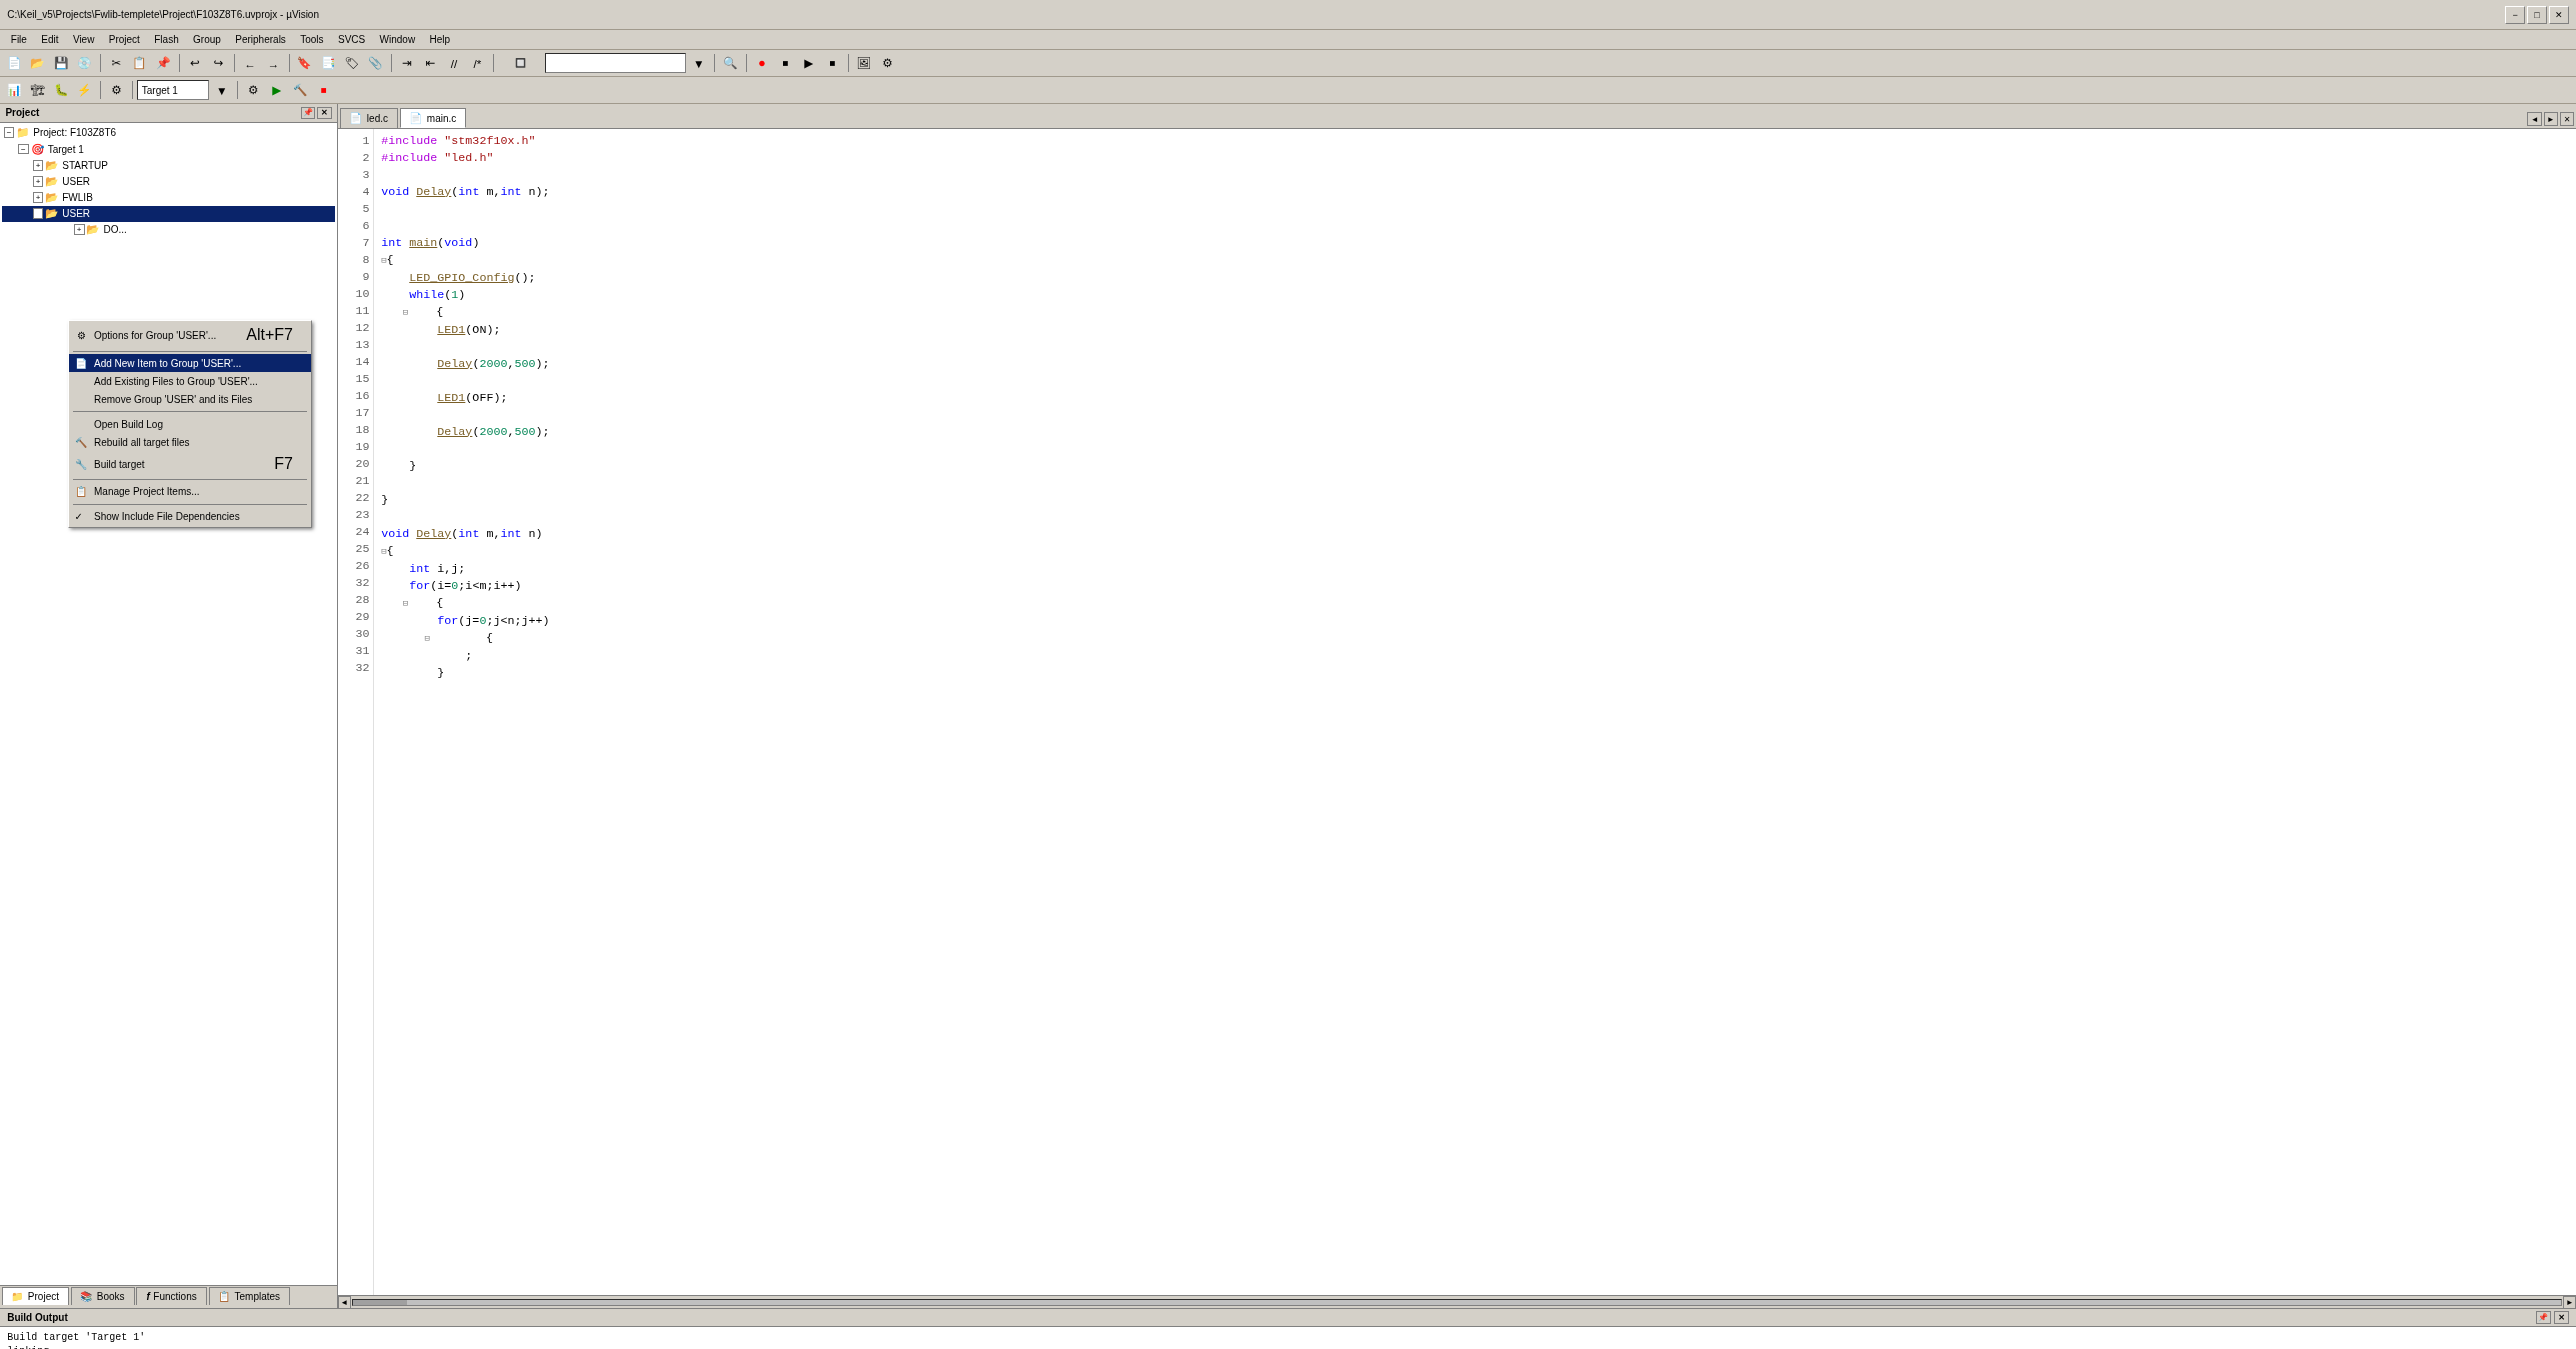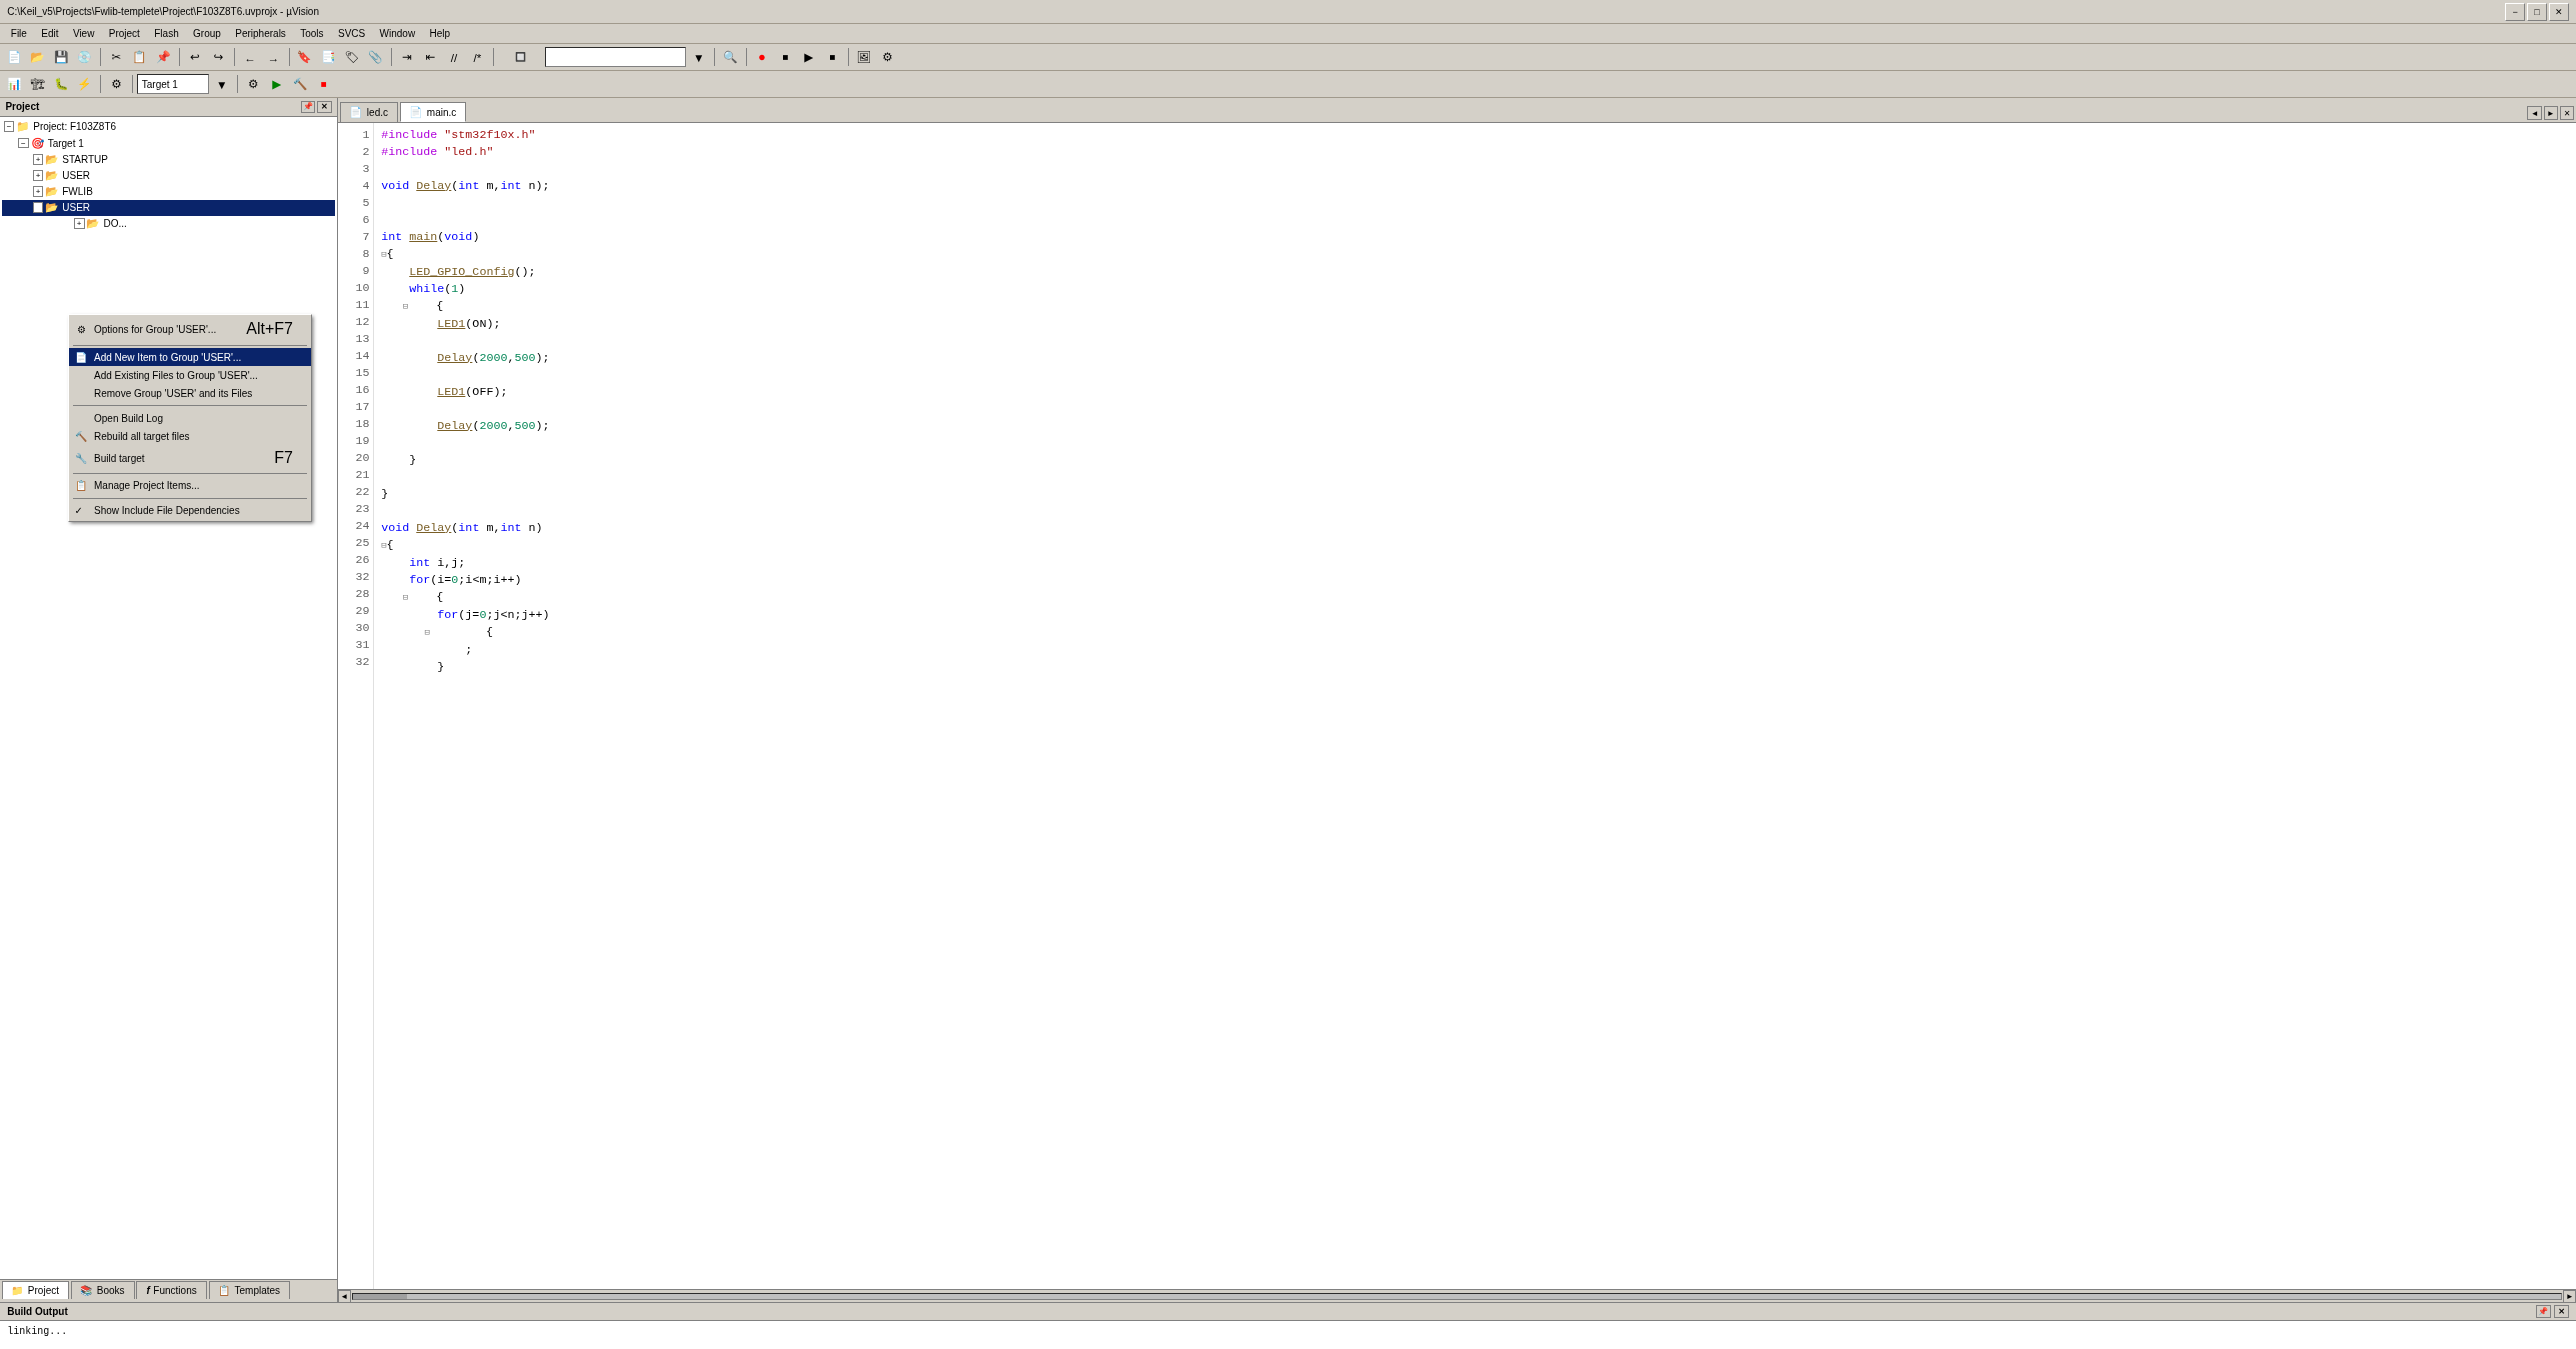--- a/index.html
+++ b/index.html
@@ -9,21 +9,21 @@
       background: #d4d0c8;
       color: #000;
       width: 2576px;
       height: 1350px;
       overflow: hidden;
     }
 
     
     #title-bar {
       background: #d4d0c8;
-      height: 24px;
+      height: 30px;
       display: flex;
       align-items: center;
       justify-content: space-between;
       padding: 0 7.2px;
       border-bottom: 0.9px solid #a0998c;
     }
     #title-text { font-size: 10px; font-weight: normal; }
     #title-controls { display: flex; gap: 1.8px; }
     .title-btn {
       width: 20px; height: 18px;
@@ -670,17 +670,18 @@
 
 <div id="bottom-panel">
   <div id="build-output-header">
     <span>Build Output</span>
     <div style="display:flex;gap:3.6px;">
       <div class="panel-header-btn">📌</div>
       <div class="panel-header-btn">✕</div>
     </div>
   </div>
   <div id="build-output-content">
+    <div>Build target 'Target 1'</div>
     <div>linking...</div>
 
   </div>
 </div>
 
 
 </body></html>

